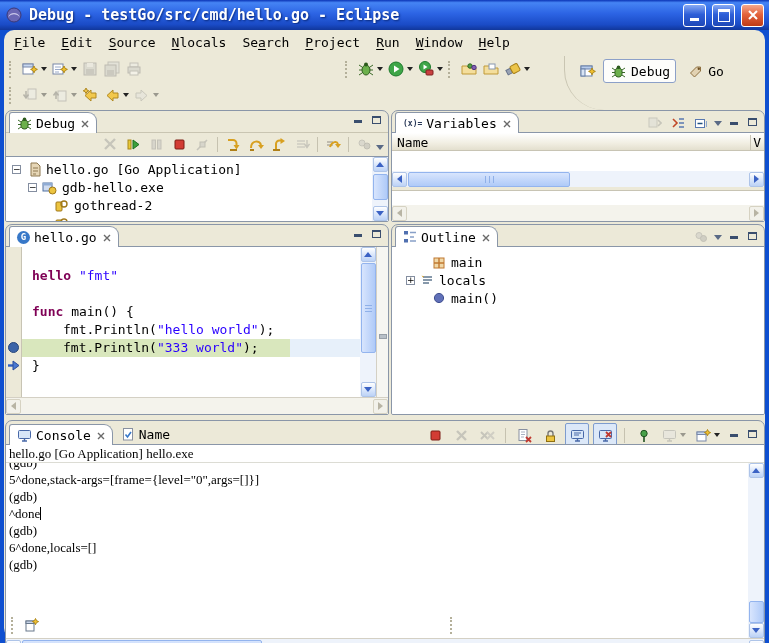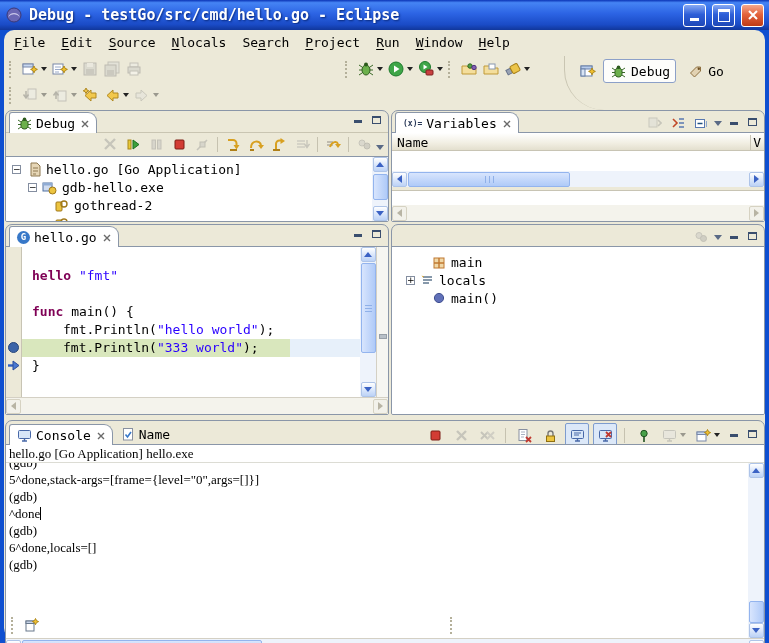--- a/index.html
+++ b/index.html
@@ -629,20 +629,33 @@
               </span>
             <span class="sbtn dis" style="margin-left:auto;">
                 <span class="t-rt"></span>
               </span>
           </div>
         </div>
       </div>
 
       <div class="panel" style="left:387px;top:116px;width:374px;height:191px;">
         <div class="ptabs">
+          <span class="tab active">
+            <span class="icx" style="width:14px;">
+                <svg width="14" height="14">
+                  <rect x="1" y="1" width="4" height="3.5" fill="#5070B0"></rect>
+                  <rect x="1" y="9" width="4" height="3.5" fill="#5070B0"></rect>
+                  <path d="M7 2.5 h6 M7 7 h4 M7 11 h6" stroke="#88A0C8" stroke-width="1.4"></path>
+                </svg>
+              </span>
+            <span>Outline</span>
+            <span class="tabx"><svg width="8" height="8">
+                  <path d="M1 1 L7 7 M7 1 L1 7" stroke="#6A6A6A" stroke-width="1.4"></path>
+                </svg></span>
+          </span>
           <span class="corner">
             <span class="tb-btn disabled" style="height:18px;">
                 <span class="icx" style="width:15px;height:15px;">
                   <svg width="14" height="14">
                     <circle cx="5" cy="5.5" r="3" fill="#C0C0BC" stroke="#909088"></circle>
                     <circle cx="9.5" cy="8.5" r="3" fill="#A8A8A0" stroke="#808078"></circle>
                   </svg>
                 </span>
               </span>
             <span class="chev" style="margin-top:0;"></span>

